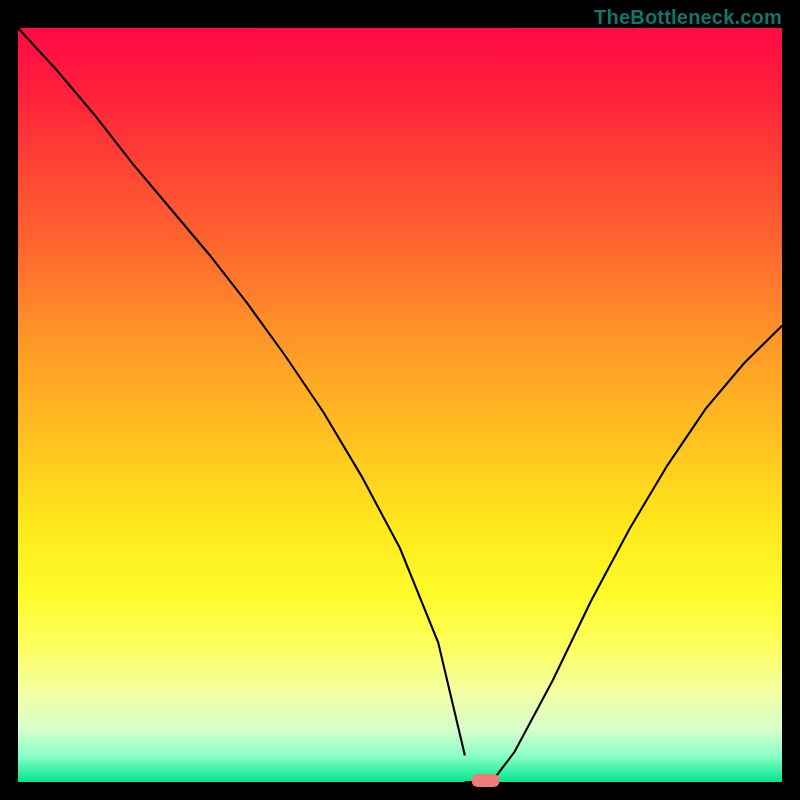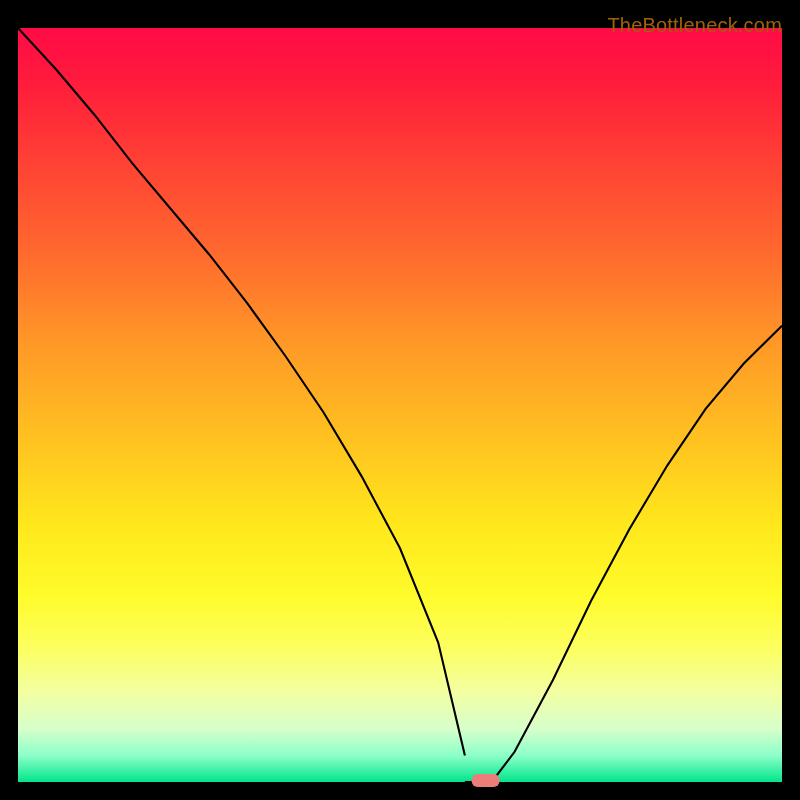--- a/index.html
+++ b/index.html
@@ -14,26 +14,25 @@
   .frame {
     position: relative;
     width: 800px;
     height: 800px;
     background: #000;
   }
   .watermark {
     position: absolute;
     top: 6px;
     right: 18px;
-    color: #a16207;
+    color: #0f766e;
     font-size: 20px;
-    font-weight: 400;
+    font-weight: 700;
     z-index: 5;
     letter-spacing: 0.2px;
-    margin-top: 8px;
   }
   .plot {
     position: absolute;
     left: 18px;
     top: 28px;
     width: 764px;
     height: 754px;
     background: linear-gradient(
       to bottom,
       #ff0a46 0%,

